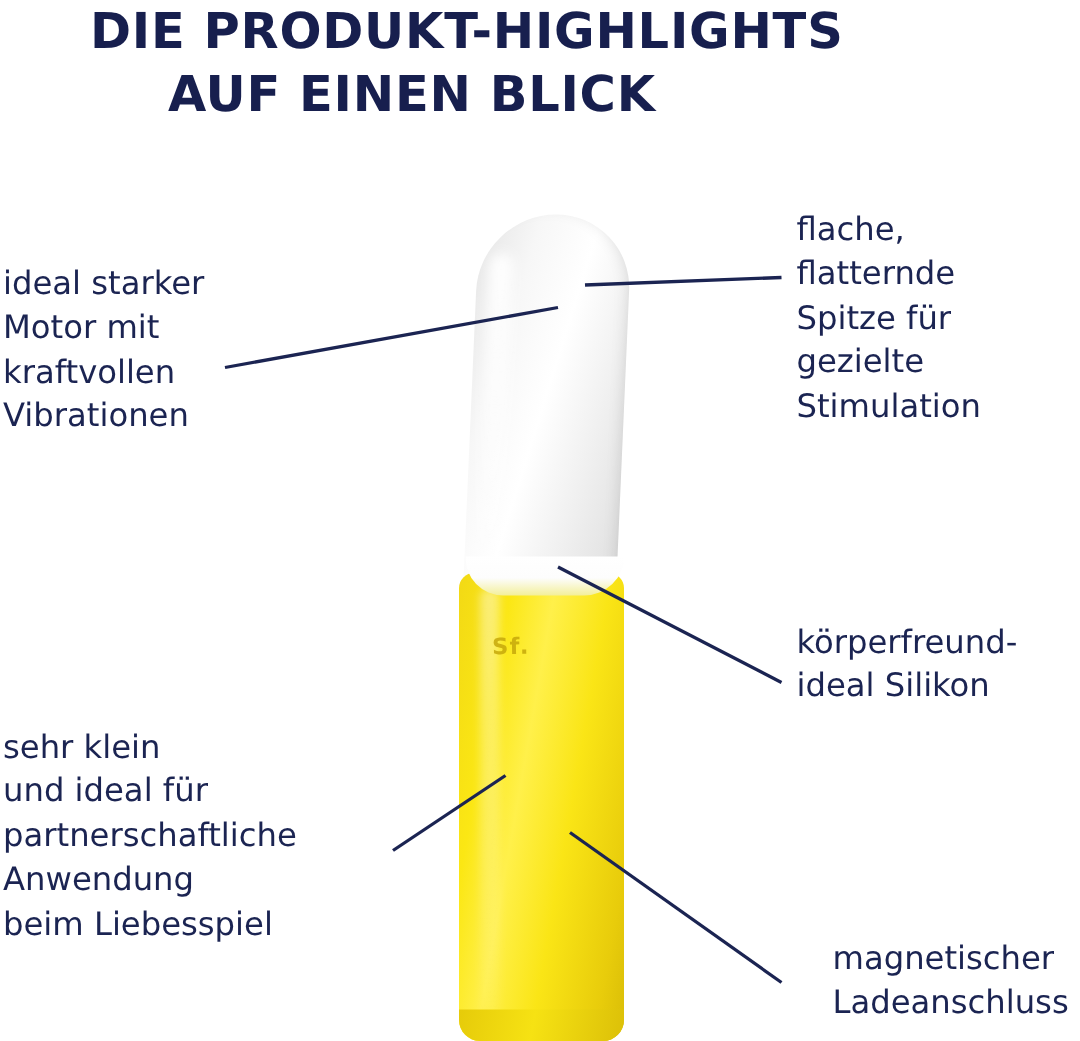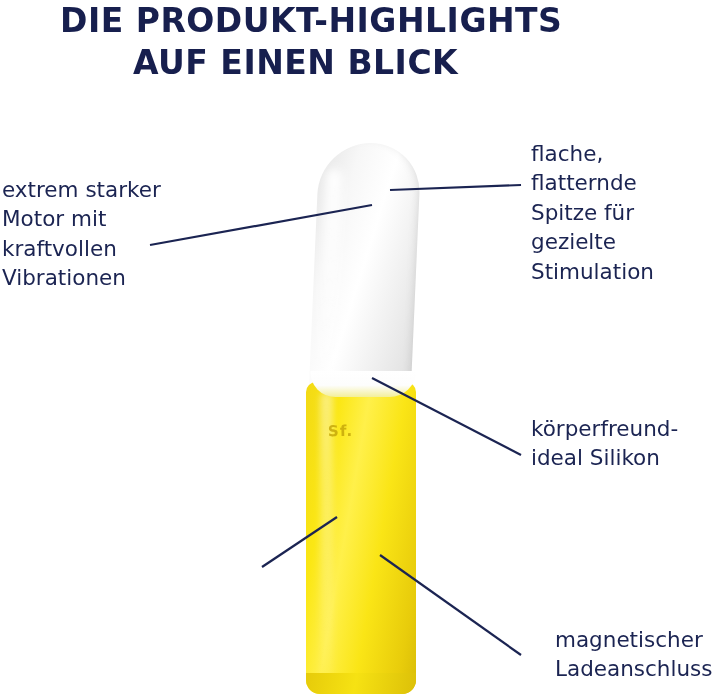--- a/index.html
+++ b/index.html
@@ -30,21 +30,21 @@
     left: 60px;
     top: 0px;
     width: 620px;
     font-weight: bold;
     font-size: 33px;
     line-height: 1.28;
     letter-spacing: 0.5px;
     color: #171f4e;
   }
   .title .line1 { display: block; }
-  .title .line2 { display: block; margin-left: 73px; }
+  .title .line2 { display: block; margin-left: 52px; }
 
   
   .callout {
     position: absolute;
     font-size: 21.5px;
     line-height: 1.37;
     color: #1b2452;
     white-space: pre-line;
   }
   #callout-motor   { left: 2px;   top: 175px;  width: 225px; }
@@ -162,27 +162,32 @@
   </div>
 
   <svg id="leaders" viewBox="0 0 720 694">
     <line x1="150" y1="245" x2="372" y2="205" stroke="#1b2452" stroke-width="2.2"></line>
     <line x1="521" y1="185" x2="390" y2="190" stroke="#1b2452" stroke-width="2.2"></line>
     <line x1="521" y1="455" x2="372" y2="378" stroke="#1b2452" stroke-width="2.2"></line>
     <line x1="262" y1="567" x2="337" y2="517" stroke="#1b2452" stroke-width="2.2"></line>
     <line x1="521" y1="655" x2="380" y2="555" stroke="#1b2452" stroke-width="2.2"></line>
   </svg>
 
-  <div class="callout" id="callout-motor">extrem starker
+  <div class="callout" id="callout-motor">ideal starker
 Motor mit
 kraftvollen
 Vibrationen</div>
   <div class="callout" id="callout-tip">flache,
 flatternde
 Spitze für
 gezielte
 Stimulation</div>
   <div class="callout" id="callout-silicone">körperfreund-
 ideal Silikon</div>
+  <div class="callout" id="callout-size">sehr klein
+und ideal für
+partnerschaftliche
+Anwendung
+beim Liebesspiel</div>
   <div class="callout" id="callout-charge">magnetischer
 Ladeanschluss</div>
 
 </div>
 
 </body></html>

